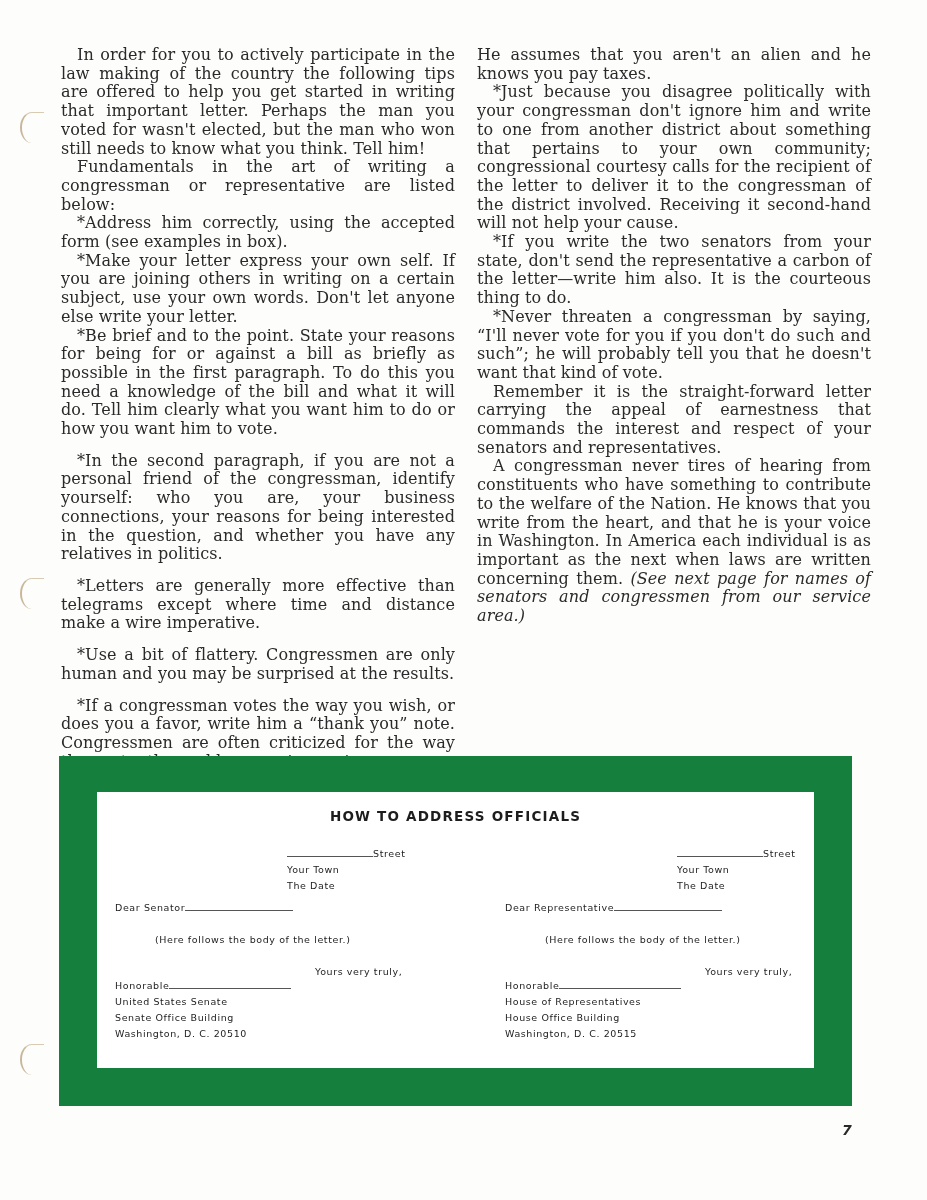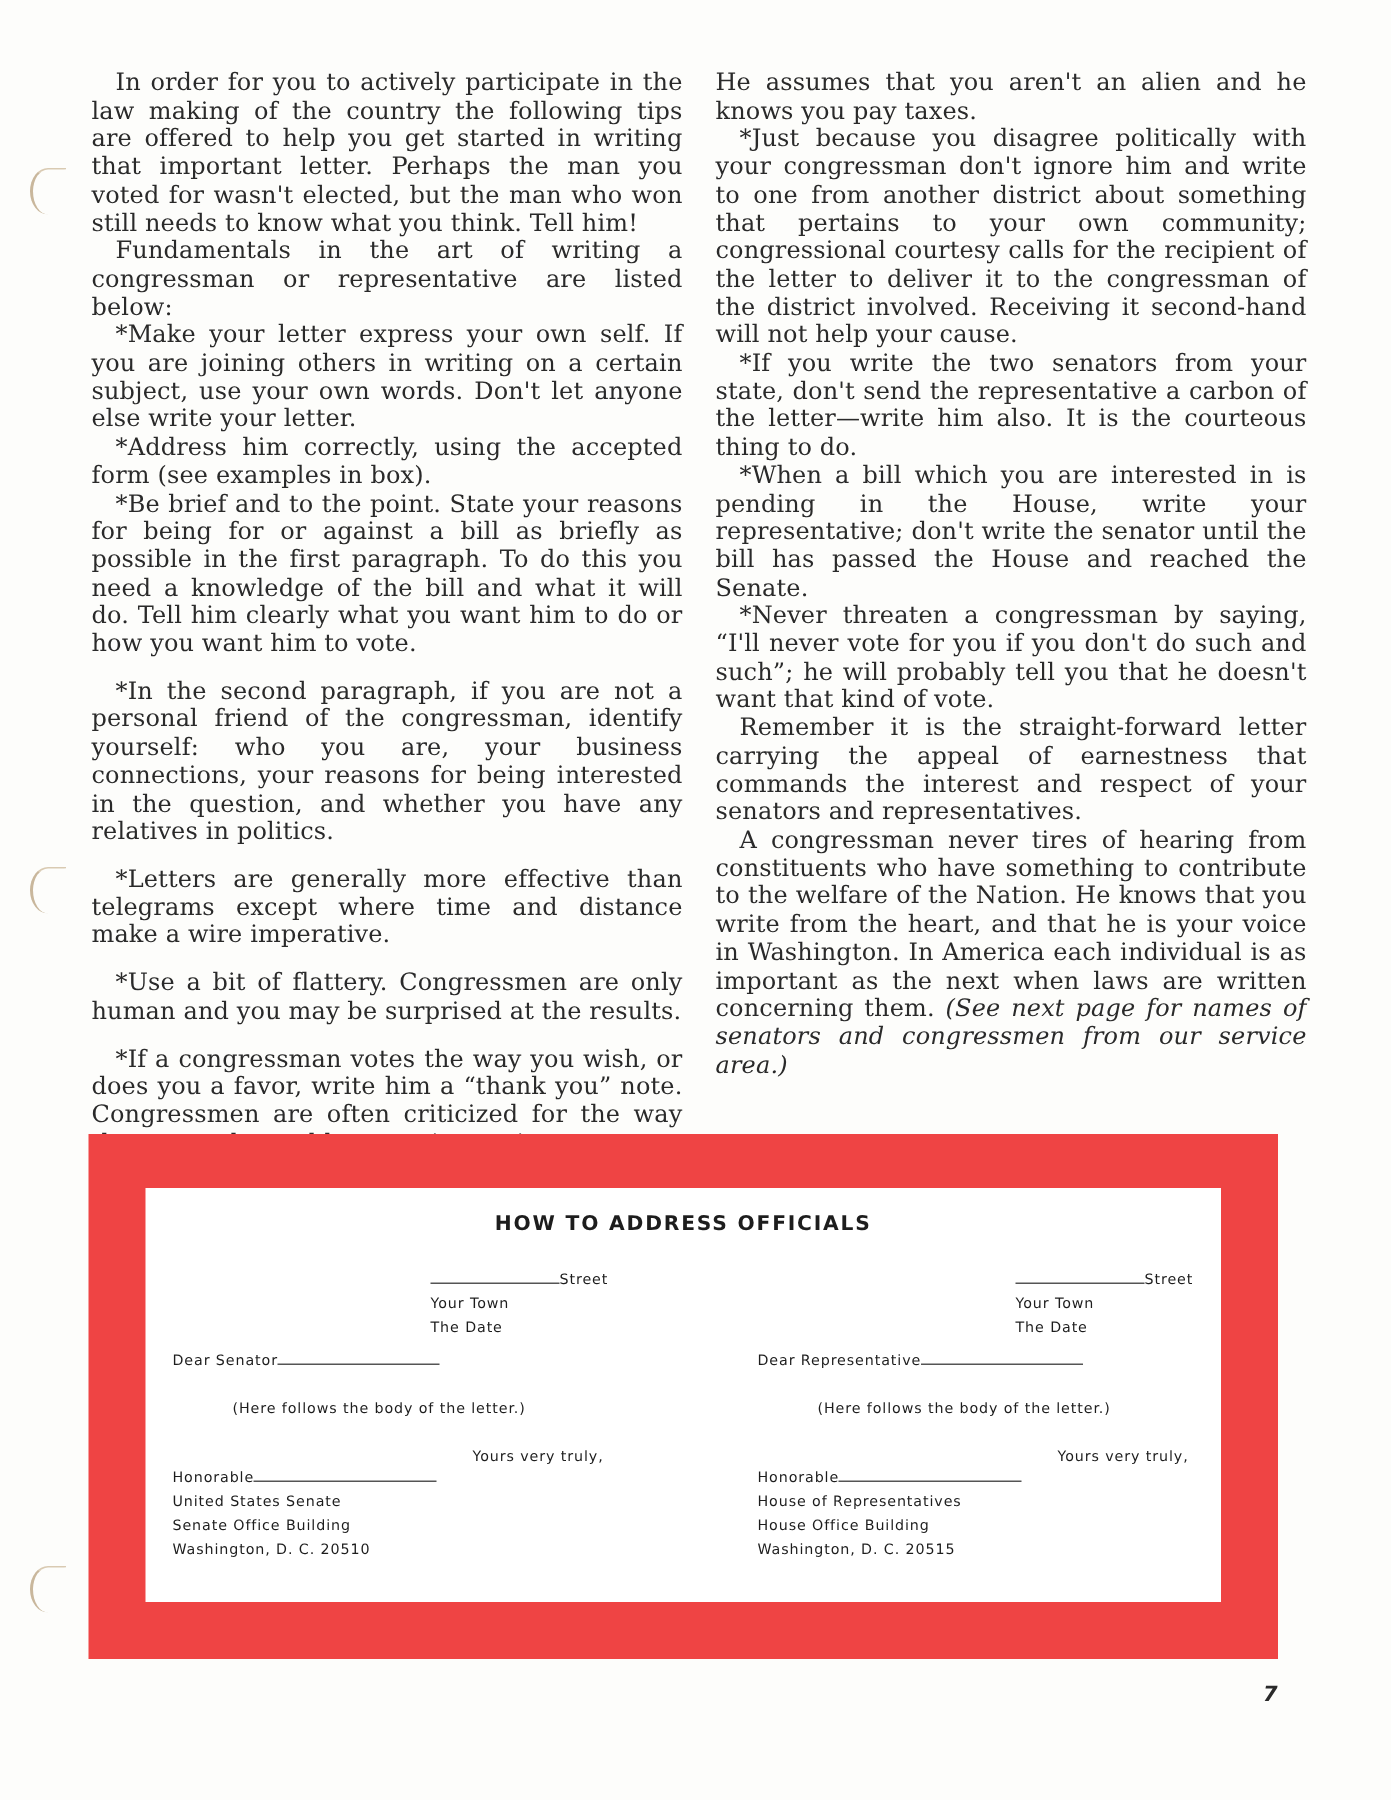--- a/index.html
+++ b/index.html
@@ -32,21 +32,21 @@
   .col p.gap { margin-top: 13px; }
   .col p.noindent { text-indent: 0; }
   #col-left { left: 61px; }
   #col-right { left: 477px; }
   .ital { font-style: italic; }
 
   .box-outer {
     position: absolute;
     left: 59px; top: 756px;
     width: 793px; height: 350px;
-    background: #ef4444;
+    background: #15803d;
   }
   .box-inner {
     position: absolute;
     left: 38px; top: 36px;
     width: 717px; height: 276px;
     background: #ffffff;
     font-family: "DejaVu Sans", "Liberation Sans", sans-serif;
     color: #1d1d1d;
   }
   .box-title {
@@ -99,36 +99,35 @@
 </head>
 <body>
 
 <div class="punch" style="top:112px;"></div>
 <div class="punch" style="top:578px;"></div>
 <div class="punch" style="top:1044px;"></div>
 
 <div class="col" id="col-left">
   <p>In order for you to actively participate in the law making of the country the following tips are offered to help you get started in writing that important letter. Perhaps the man you voted for wasn't elected, but the man who won still needs to know what you think. Tell him!</p>
   <p>Fundamentals in the art of writing a congressman or representative are listed below:</p>
+  <p>*Address him correctly, using the accepted form (see examples in box).</p>
   <p>*Make your letter express your own self. If you are joining others in writing on a certain subject, use your own words. Don't let anyone else write your letter.</p>
-  <p>*Address him correctly, using the accepted form (see examples in box).</p>
   <p>*Be brief and to the point. State your reasons for being for or against a bill as briefly as possible in the first paragraph. To do this you need a knowledge of the bill and what it will do. Tell him clearly what you want him to do or how you want him to vote.</p>
   <p class="gap">*In the second paragraph, if you are not a personal friend of the congressman, identify yourself: who you are, your business connections, your reasons for being interested in the question, and whether you have any relatives in politics.</p>
   <p class="gap">*Letters are generally more effective than telegrams except where time and distance make a wire imperative.</p>
   <p class="gap">*Use a bit of flattery. Congressmen are only human and you may be surprised at the results.</p>
   <p class="gap">*If a congressman votes the way you wish, or does you a favor, write him a “thank you” note. Congressmen are often criticized for the way they vote, they seldom receive praise.</p>
   <p class="gap">*Don't apologize for writing and taking his time; it is his job to give you the time.</p>
   <p class="gap">*Don't begin with “as a citizen and taxpayer.”</p>
 </div>
 
 <div class="col" id="col-right">
   <p class="noindent">He assumes that you aren't an alien and he knows you pay taxes.</p>
   <p>*Just because you disagree politically with your congressman don't ignore him and write to one from another district about something that pertains to your own community; congressional courtesy calls for the recipient of the letter to deliver it to the congressman of the district involved. Receiving it second-hand will not help your cause.</p>
   <p>*If you write the two senators from your state, don't send the representative a carbon of the letter—write him also. It is the courteous thing to do.</p>
-  <p>*When a bill which you are interested in is pending in the House, write your representative; don't write the senator until the bill has passed the House and reached the Senate.</p>
   <p>*Never threaten a congressman by saying, “I'll never vote for you if you don't do such and such”; he will probably tell you that he doesn't want that kind of vote.</p>
   <p>Remember it is the straight-forward letter carrying the appeal of earnestness that commands the interest and respect of your senators and representatives.</p>
   <p><span>A congressman never tires of hearing from constituents who have something to contribute to the welfare of the Nation. He knows that you write from the heart, and that he is your voice in Washington. In America each individual is as important as the next when laws are written concerning them.</span> <span class="ital">(See next page for names of senators and congressmen from our service area.)</span></p>
 </div>
 
 <div class="box-outer">
   <div class="box-inner">
     <div class="box-title">HOW TO ADDRESS OFFICIALS</div>
 
     <div class="letter" id="letter-senate">

